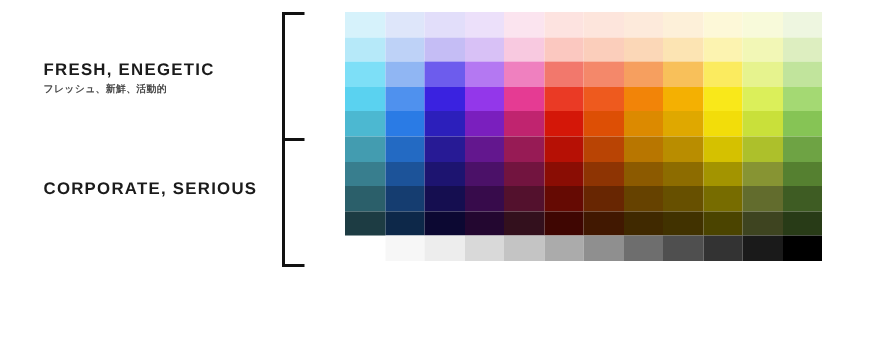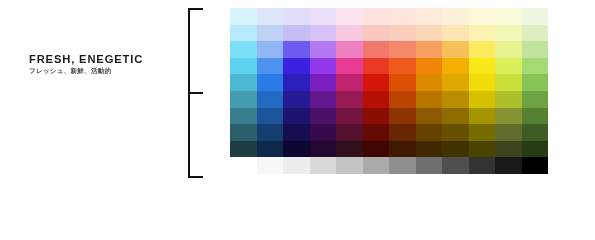--- a/index.html
+++ b/index.html
@@ -13,21 +13,21 @@
     position: relative;
     overflow: hidden;
     font-family: "Liberation Sans", sans-serif;
     -webkit-font-smoothing: antialiased;
   }
 
   
   #labels {
     position: absolute;
     left: 0;
-    top: 16px;
+    top: 4px;
     width: 186px;
     height: 189px;
   }
   .label-block {
     position: absolute;
     left: 29px;
     width: 160px;
   }
   #block-fresh    { top: 36px; }
   #block-corporate{ top: 115px; }
@@ -119,20 +119,21 @@
 <body>
 
 <div id="labels">
 
   <div class="label-block" id="block-fresh">
     <div class="label-title">FRESH, ENEGETIC</div>
     <div class="label-sub">フレッシュ、新鮮、活動的</div>
   </div>
 
   <div class="label-block" id="block-corporate">
+    <div class="label-title">CORPORATE, SERIOUS</div>
   </div>
 
 </div>
 
 <div id="bracket">
   <div class="spine"></div>
   <div class="arm arm-top"></div>
   <div class="arm arm-mid"></div>
   <div class="arm arm-bottom"></div>
 </div>

